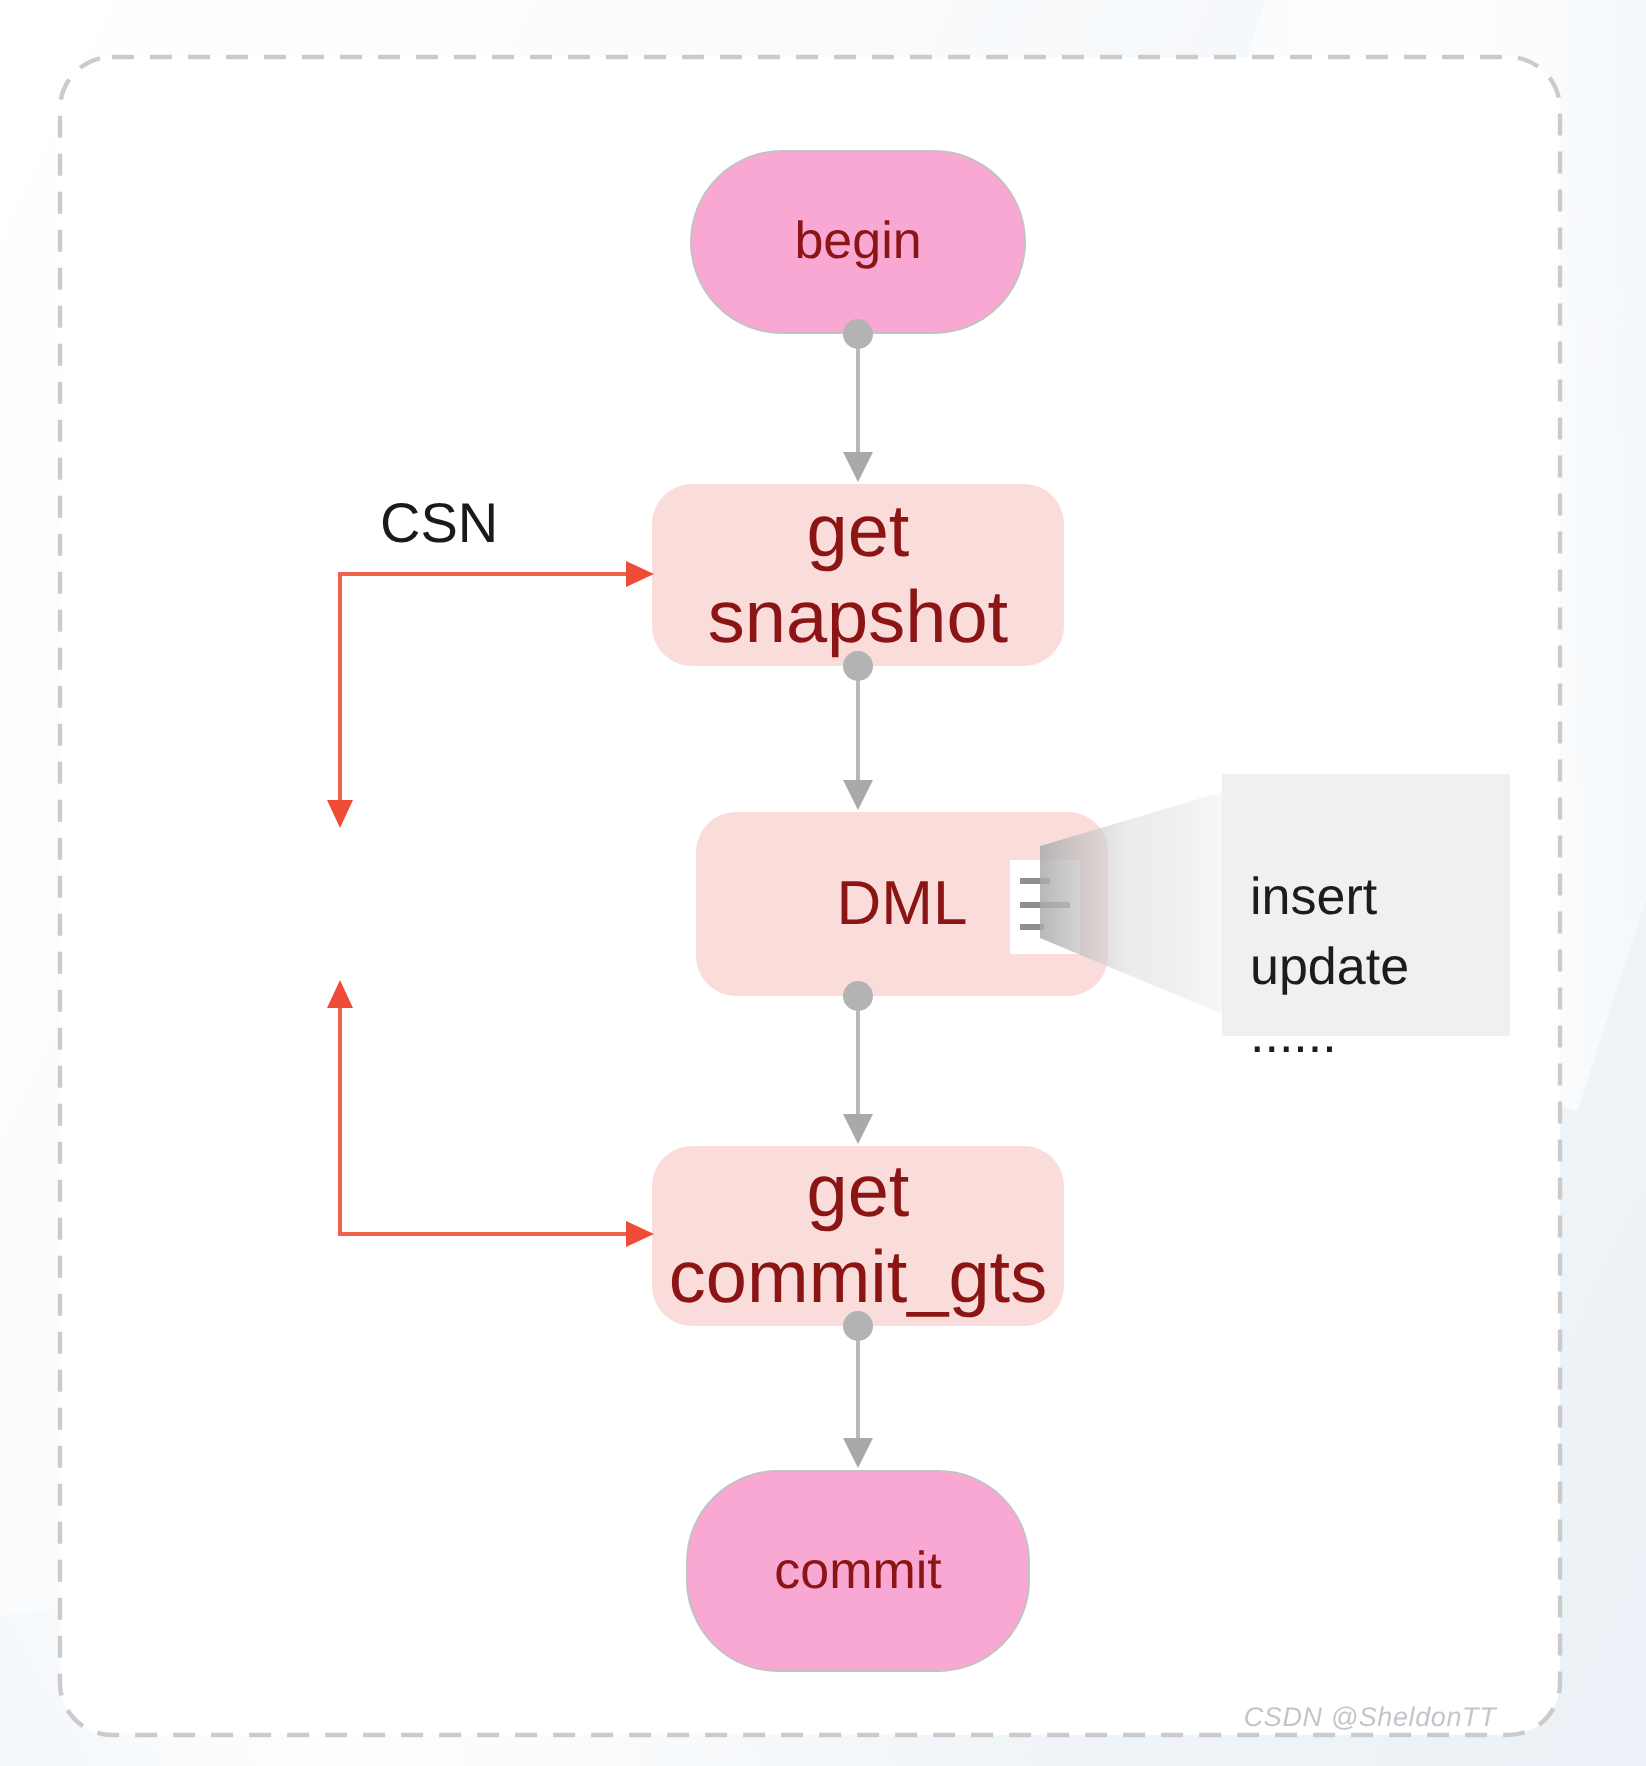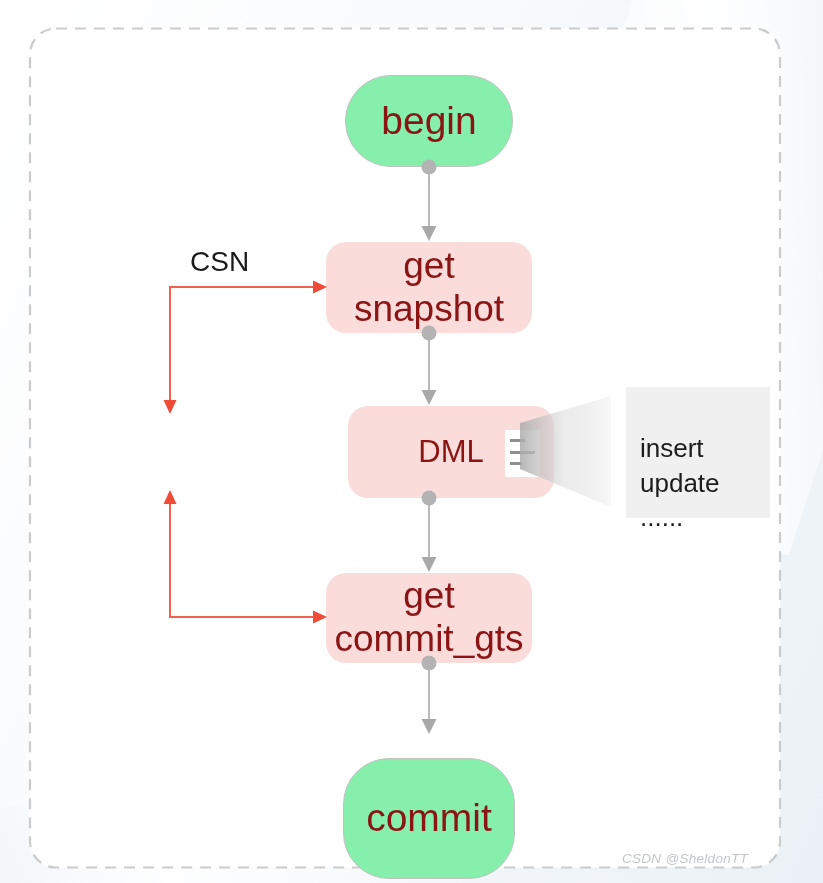--- a/index.html
+++ b/index.html
@@ -25,33 +25,33 @@
   .dashed-rect{fill:var(--canvas_bg);stroke:var(--dashed_border);stroke-width:2.2;}
   .gray-line{stroke:var(--gray_line);stroke-width:2;fill:none;}
   .gray-dot{fill:var(--gray_dot);}
   .gray-head{fill:var(--gray_arrowhead);}
   .red-line{stroke:var(--red_arrow);stroke-width:2;fill:none;}
   .red-head{fill:var(--red_arrowhead);}
 
   .node{position:absolute;display:flex;align-items:center;justify-content:center;
     text-align:center;white-space:pre-line;box-sizing:border-box;}
   .terminator{
-    background:#86efac;border:1.6px solid var(--terminator_border);
-    border-radius:46px;color:var(--node_text);font-size:39px;line-height:1.05;}
+    background:#f9a8d4;border:1.6px solid var(--terminator_border);
+    border-radius:46px;color:var(--node_text);font-size:26px;line-height:1.05;}
   .process{
     background:var(--node_pink);border-radius:20px;color:var(--node_text);
     font-size:37px;line-height:1.15;}
   .gtm{
     background:var(--gtm_red);border-radius:10px;color:var(--gtm_text);
     font-size:30px;font-weight:bold;letter-spacing:1px;}
 
   .edge-label{position:absolute;color:var(--edge_label_text);font-size:28px;white-space:nowrap;}
 
   .annotation{
-    position:absolute;left:626px;top:387px;width:144px;height:131px;
+    position:absolute;left:611px;top:387px;width:144px;height:131px;
     background:var(--annotation_bg);color:var(--annotation_text);
     font-size:26px;line-height:1.32;white-space:pre-line;
     box-sizing:border-box;padding:10px 0 0 14px;text-align:left;}
 
   .doc-icon{
     position:absolute;left:157px;top:24px;width:35px;height:47px;background:#fff;}
   .doc-icon .ln{position:absolute;left:5px;height:3px;background:var(--icon_line);}
   .doc-icon .ln.l1{top:9px;width:15px;}
   .doc-icon .ln.l2{top:21px;width:25px;}
   .doc-icon .ln.l3{top:32px;width:12px;}
@@ -90,21 +90,21 @@
       <div class="ln l2"></div>
       <div class="ln l3"></div>
     </div>
   </div>
 
   <div class="node process" style="left:326px;top:573px;width:206px;height:90px;">
     <span>get
 commit_gts</span>
   </div>
 
-  <div class="node terminator" style="left:343px;top:758px;width:172px;height:121px;">
+  <div class="node terminator" style="left:343px;top:735px;width:172px;height:101px;">
     <span>commit</span>
   </div>
 
 
   <div class="edge-label" style="left:190px;top:246px;">CSN</div>
 
 
   <div class="annotation">
     <span>insert
 update

